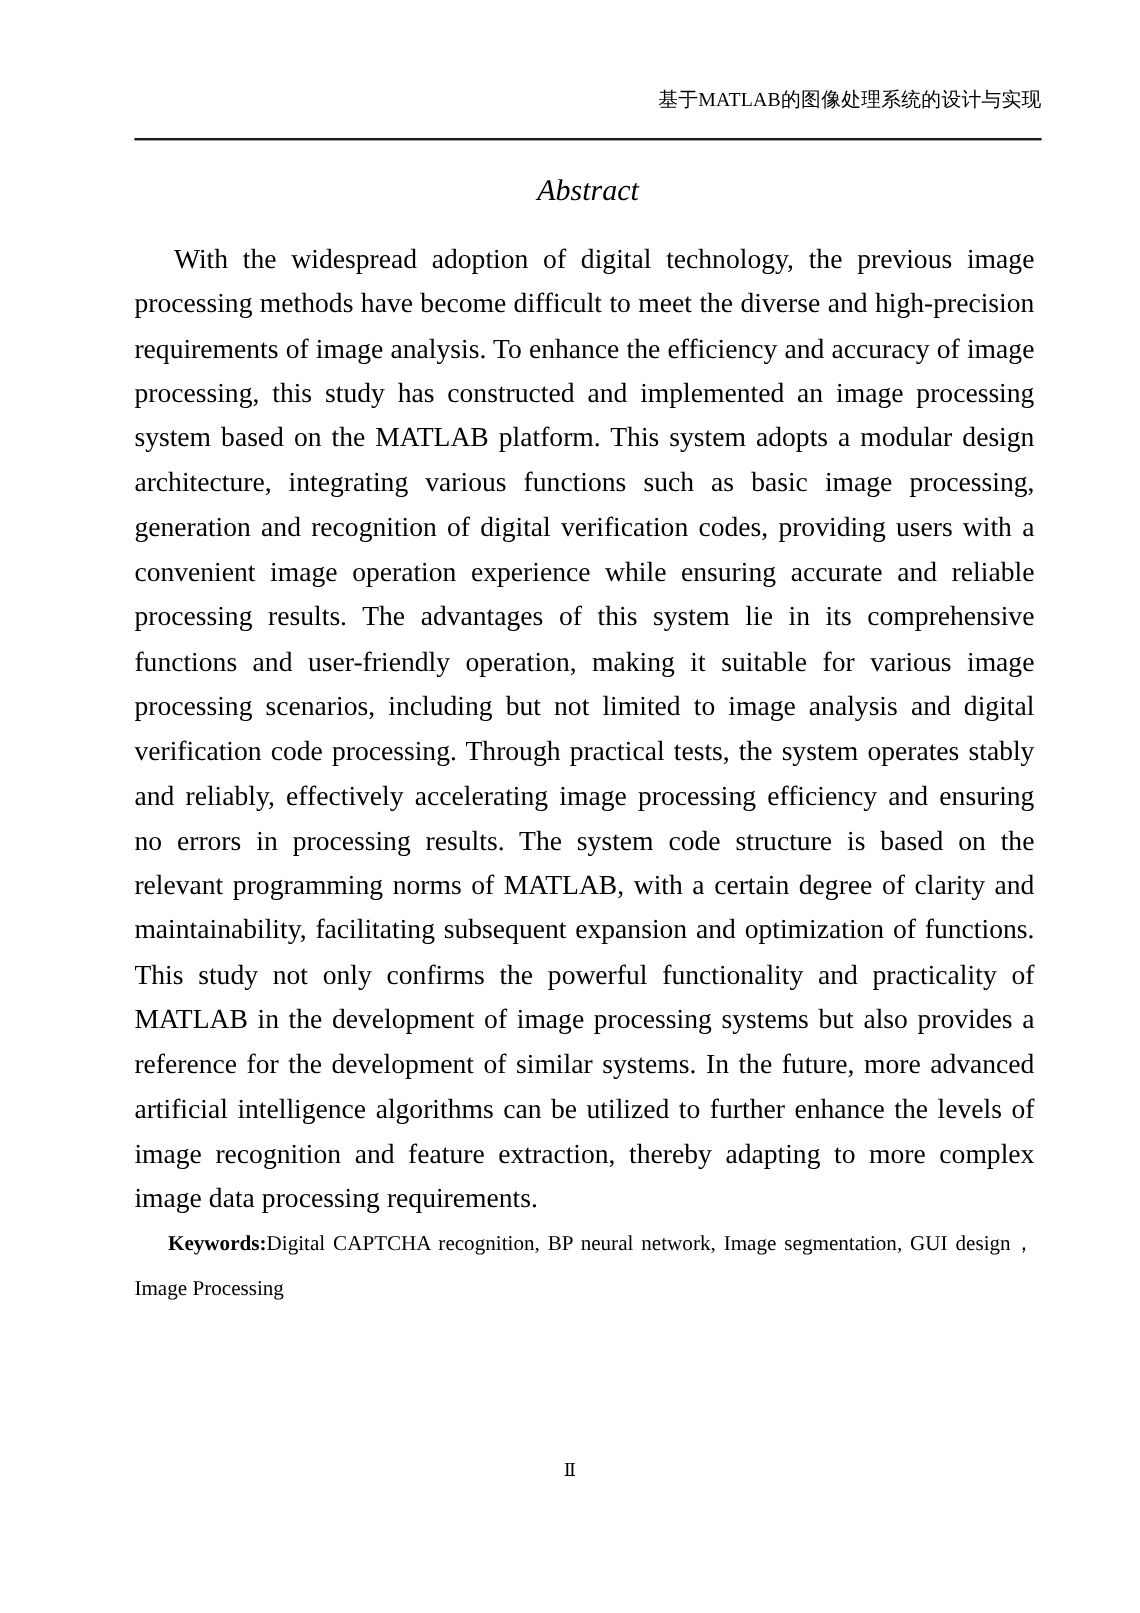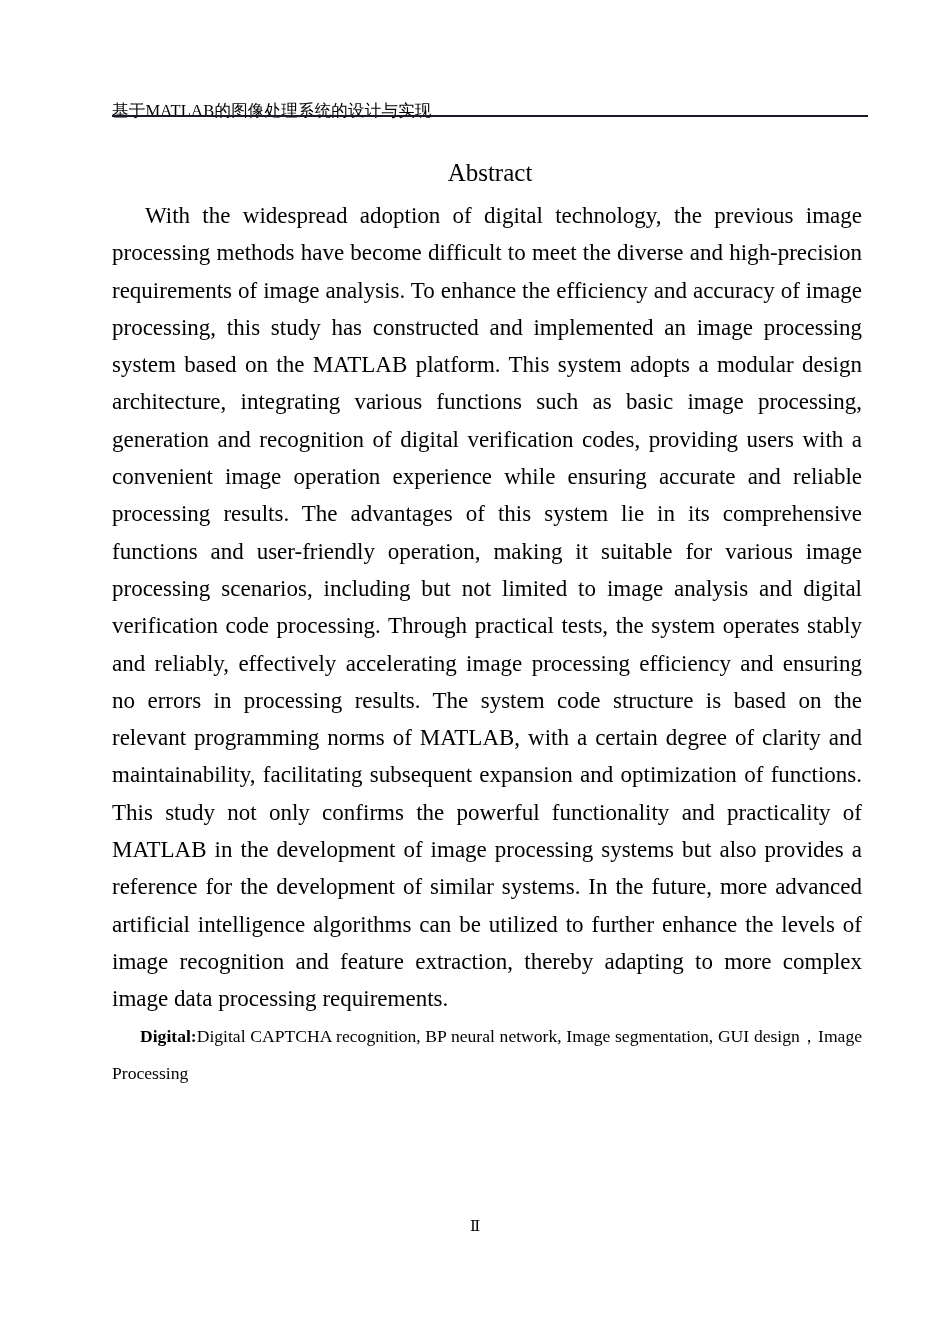--- a/index.html
+++ b/index.html
@@ -22,49 +22,50 @@
     left: 0;
     width: 950px;
     height: 1344px;
     box-sizing: border-box;
   }
 
   
   .running-header {
     position: absolute;
     left: 112px;
-    top: 100px;
+    top: 72px;
     width: 756px;
-    text-align: left;
+    text-align: right;
     font-size: 16.5px;
     line-height: 22px;
     letter-spacing: 0.2px;
     white-space: nowrap;
   }
 
   .header-rule {
     position: absolute;
     left: 112px;
     top: 115px;
     width: 756px;
     height: 0;
     border-top: 2.2px solid #1a1a22;
   }
 
   
   .doc-title {
     position: absolute;
     left: 112px;
-    top: 156px;
+    top: 143px;
     width: 756px;
     text-align: center;
     font-size: 25px;
     line-height: 34px;
     font-weight: normal;
     margin: 0;
+    font-style: italic;
   }
 
   
   .body-block {
     position: absolute;
     left: 112px;
     top: 197px;
     width: 750px;
   }
 
@@ -108,18 +109,18 @@
 <div class="page">
 
   <div class="running-header"><span>基于MATLAB的图像处理系统的设计与实现</span></div>
 
   <div class="header-rule"></div>
 
   <h1 class="doc-title">Abstract</h1>
 
   <div class="body-block">
     <p class="para">With the widespread adoption of digital technology, the previous image processing methods have become difficult to meet the diverse and high-precision requirements of image analysis. To enhance the efficiency and accuracy of image processing, this study has constructed and implemented an image processing system based on the MATLAB platform. This system adopts a modular design architecture, integrating various functions such as basic image processing, generation and recognition of digital verification codes, providing users with a convenient image operation experience while ensuring accurate and reliable processing results. The advantages of this system lie in its comprehensive functions and user-friendly operation, making it suitable for various image processing scenarios, including but not limited to image analysis and digital verification code processing. Through practical tests, the system operates stably and reliably, effectively accelerating image processing efficiency and ensuring no errors in processing results. The system code structure is based on the relevant programming norms of MATLAB, with a certain degree of clarity and maintainability, facilitating subsequent expansion and optimization of functions. This study not only confirms the powerful functionality and practicality of MATLAB in the development of image processing systems but also provides a reference for the development of similar systems. In the future, more advanced artificial intelligence algorithms can be utilized to further enhance the levels of image recognition and feature extraction, thereby adapting to more complex image data processing requirements.</p>
-    <p class="keywords"><span class="kw-label">Digital:</span><span>Digital CAPTCHA recognition, BP neural network, Image segmentation, GUI design，Image Processing</span></p>
+    <p class="keywords"><span class="kw-label">Keywords:</span><span>Digital CAPTCHA recognition, BP neural network, Image segmentation, GUI design，Image Processing</span></p>
   </div>
 
   <div class="page-number">Ⅱ</div>
 
 </div>
 
 </body></html>

